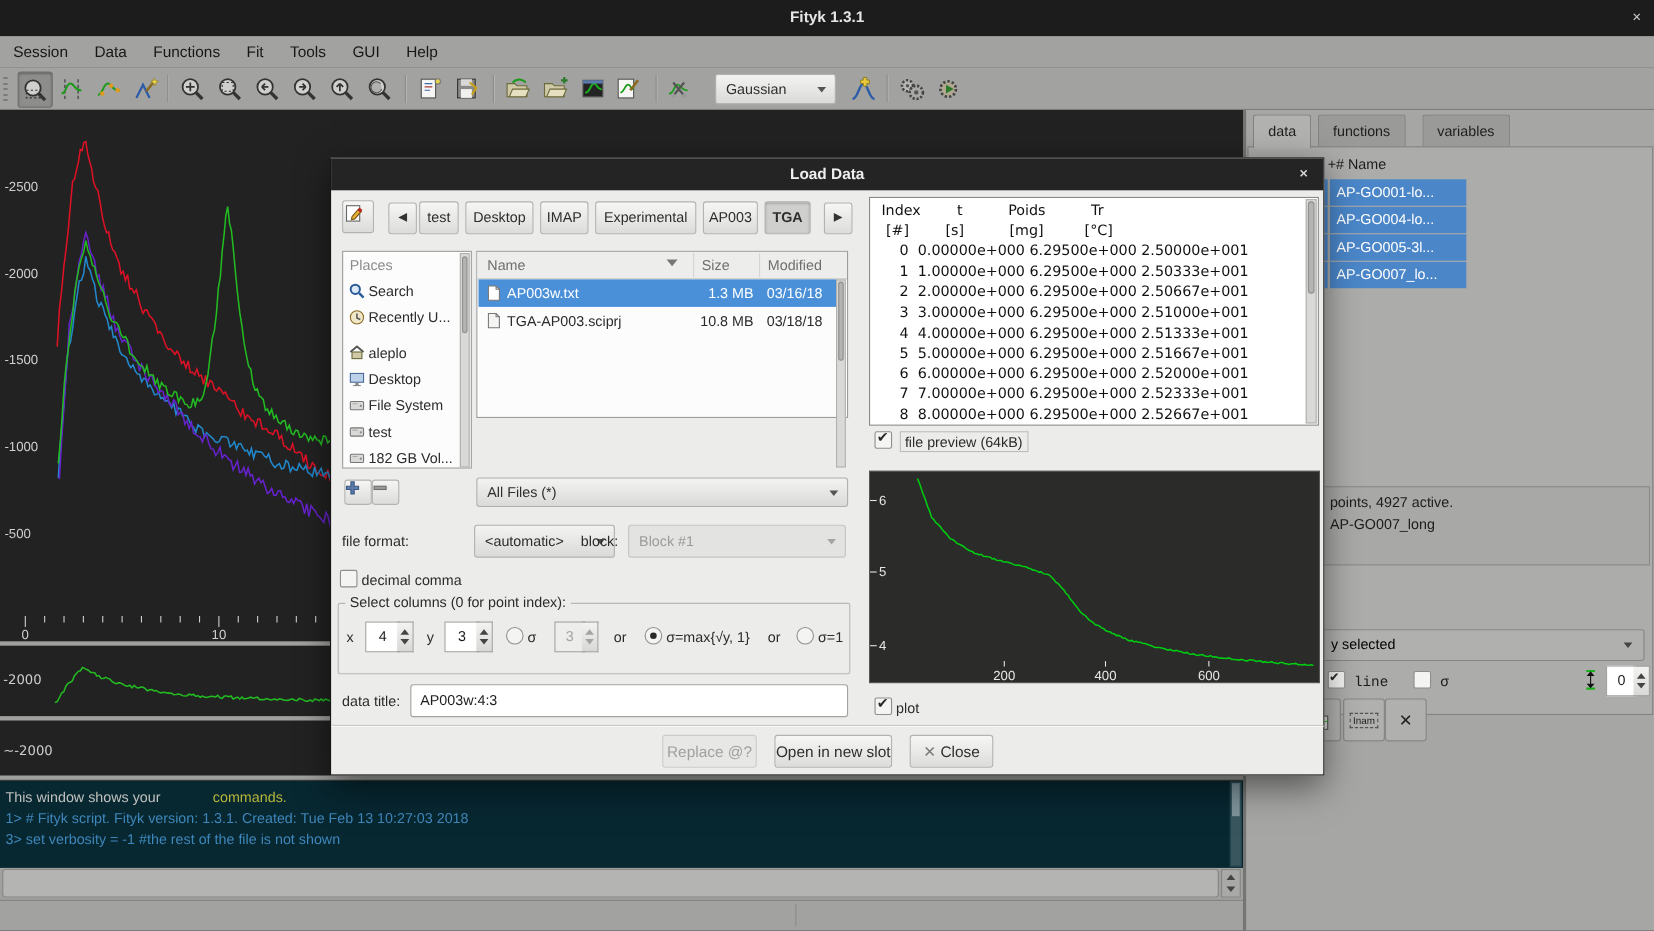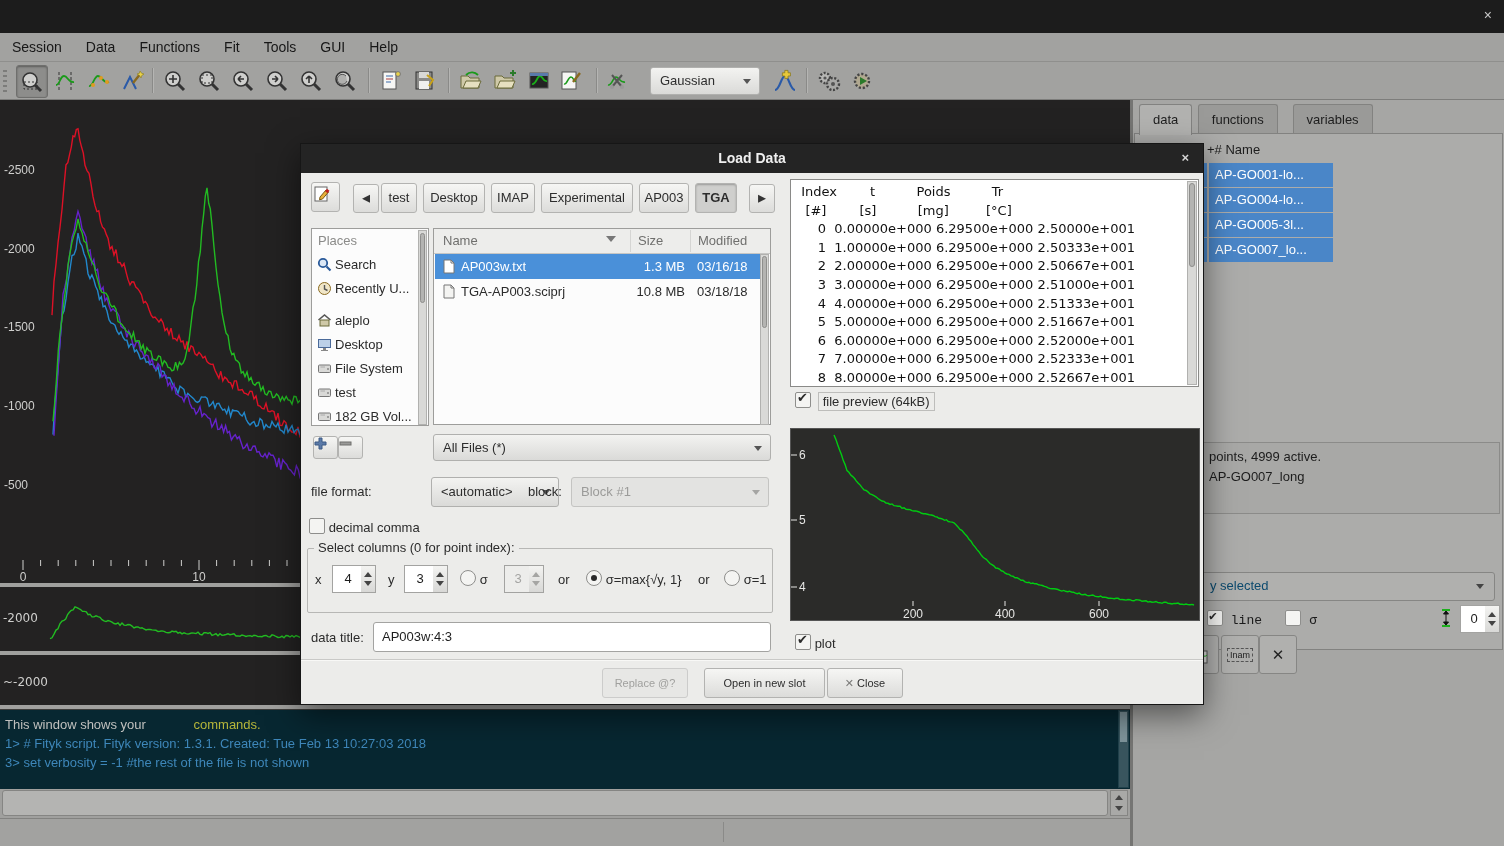--- a/index.html
+++ b/index.html
@@ -36,21 +36,21 @@
   .sash{left:1130px;top:100px;width:3px;height:746px;background:#757573;}
   .side{left:1133px;top:100px;width:371px;height:746px;background:#a6a6a4;}
   .tab{position:absolute;top:4px;height:29px;line-height:29px;padding:0 13px;font-size:13px;color:#1d1d1d;
        background:#9a9a98;border:1px solid #828280;border-bottom:none;border-radius:3px 3px 0 0;}
   .tab.active{background:#b2b2b0;height:30px;z-index:2;}
   .notebook{position:absolute;left:1px;top:33px;width:367px;height:515px;background:#acacaa;border:1px solid #828280;}
   .side-head{position:absolute;font-size:13px;color:#1d1d1d;}
   .side-row{position:absolute;height:24px;}
   .side-row .num,.side-row .nm{position:absolute;top:0;height:24px;line-height:24px;color:#fff;font-size:13px;background:#4a86c8;}
   .infobox{position:absolute;left:3px;top:308px;width:360px;height:70px;background:#a8a8a6;border:1px solid #8b8b89;font-size:13px;color:#1c1c1c;}
-  .sdrop{position:absolute;left:2px;top:438px;width:356px;height:27px;background:#b0b0ae;border:1px solid #868684;border-radius:3px;font-size:13px;color:#0c4a6e;line-height:25px;}
+  .sdrop{position:absolute;left:2px;top:438px;width:356px;height:27px;background:#b0b0ae;border:1px solid #868684;border-radius:3px;font-size:13px;color:#000000;line-height:25px;}
   .chk{display:inline-block;width:14px;height:14px;background:#f4f4f2;border:1px solid #8e8e8c;border-radius:2px;position:relative;vertical-align:-2px;}
   .chk.on:after{content:"\2714";position:absolute;left:1px;top:-3px;font-size:13px;color:#2a2a2a;}
   .radio{display:inline-block;width:14px;height:14px;background:#f4f4f2;border:1px solid #8e8e8c;border-radius:50%;position:relative;vertical-align:-2px;}
   .radio.on:after{content:"";position:absolute;left:4px;top:4px;width:6px;height:6px;border-radius:50%;background:#2a2a2a;}
   .sbtn{position:absolute;width:36px;height:37px;background:#b0b0ae;border:1px solid #868684;border-radius:3px;display:flex;align-items:center;justify-content:center;}
   
   .dialog{left:300px;top:143px;width:904px;height:562px;background:#ececea;border:1px solid #161616;box-sizing:border-box;
           box-shadow:0 10px 30px rgba(0,0,0,.5);z-index:10;}
   .dlg-title{position:absolute;left:0;top:0;width:100%;height:29px;background:#242424;}
   .dlg-title .t{position:absolute;left:0;right:0;top:6px;text-align:center;color:#efefef;font-weight:bold;font-size:14px;}
@@ -73,30 +73,31 @@
   .spin .arrs{position:absolute;right:0;top:0;bottom:0;width:14px;background:linear-gradient(#f3f3f1,#d8d8d6);border:1px solid #a3a3a1;border-left:none;}
   .arr-up{position:absolute;left:3px;top:6px;width:0;height:0;border-left:4px solid transparent;border-right:4px solid transparent;border-bottom:5px solid #444;}
   .arr-dn{position:absolute;left:3px;bottom:6px;width:0;height:0;border-left:4px solid transparent;border-right:4px solid transparent;border-top:5px solid #444;}
   .spin.dis .val{background:#ededeb;color:#a5a5a3;}
   .groupbox{position:absolute;border:1px solid #b7b7b5;border-radius:2px;}
   .groupbox .legend{position:absolute;left:6px;top:-9px;background:#ececea;padding:0 4px;font-size:13px;color:#2b2b2b;white-space:nowrap;}
   .ptable{font-family:"DejaVu Sans",sans-serif;font-size:13px;color:#111;line-height:18.6px;white-space:pre;}
   .sb-v{position:absolute;background:#d9d9d7;border:1px solid #b1b1af;box-sizing:border-box;}
   .sb-v .thumb{position:absolute;left:1px;right:1px;background:#b4b4b2;border:1px solid #8e8e8c;border-radius:3px;}
   .btn{position:absolute;height:30px;background:linear-gradient(#f6f6f4,#dcdcda);border:1px solid #b3b3b1;border-radius:3px;
-       font-size:11px;color:#2d2d2d;text-align:center;line-height:28px;box-sizing:border-box;}
+       font-size:14px;color:#2d2d2d;text-align:center;line-height:28px;box-sizing:border-box;}
   .btn.dis{background:#e7e7e5;color:#a0a09e;border-color:#cccccb;}
   svg{display:block;}
 </style>
 </head>
 <body>
 
 <div id="screen">
 
   <div class="abs titlebar">
+    <div class="t">Fityk 1.3.1</div>
     <div class="x">×</div>
   </div>
 
   <div class="abs menubar" id="menubar">
       <div class="menu-item">Session</div>
       <div class="menu-item">Data</div>
       <div class="menu-item">Functions</div>
       <div class="menu-item">Fit</div>
       <div class="menu-item">Tools</div>
       <div class="menu-item">GUI</div>
@@ -396,21 +397,21 @@
           <div class="side-row" style="left: 0px; top: 79px; width: 360px;">
             <div class="num" style="left: 40px; width: 28px; text-align: right; padding-right: 4px;">0</div>
             <div class="nm" style="left: 74px; width: 118px; padding-left: 6px;">AP-GO005-3l...</div>
           </div>
           <div class="side-row" style="left: 0px; top: 104px; width: 360px;">
             <div class="num" style="left: 40px; width: 28px; text-align: right; padding-right: 4px;">0</div>
             <div class="nm" style="left: 74px; width: 118px; padding-left: 6px;">AP-GO007_lo...</div>
           </div>
         </div>
       <div class="infobox">
-        <div style="position:absolute;left:70px;top:6px;">points, 4999 active.</div>
+        <div style="position:absolute;left:70px;top:6px;">points, 4927 active.</div>
         <div style="position:absolute;left:70px;top:26px;">AP-GO007_long</div>
       </div>
       <div class="sdrop">
         <span style="position:absolute;left:72px;">y selected</span>
         <span class="car" style="position:absolute;right:10px;top:11px;width:0;height:0;border-left:4px solid transparent;border-right:4px solid transparent;border-top:5px solid #444;"></span>
       </div>
       <div style="position:absolute;left:72px;top:476px;font-size:13px;color:#1c1c1c;font-family:Liberation Mono, monospace;">
         <span class="chk on"></span> <span>line</span>
         &nbsp;&nbsp;<span class="chk"></span> <span>σ</span>
       </div>
@@ -512,21 +513,21 @@
       <svg width="13" height="13" viewBox="0 0 13 13">
           <path d="M5 1h3v4h4v3H8v4H5V8H1V5h4z" fill="#5b7aa8" stroke="#3c5a85"></path>
         </svg>
     </div>
     <div class="gbtn abs" style="left:37px;top:292px;width:23px;height:21px;text-align:center;">
       <svg width="13" height="13" viewBox="0 0 13 13">
           <rect x="1" y="5" width="11" height="3" fill="#9a9a98" stroke="#6f6f6d"></rect>
         </svg>
     </div>
 
-    <div class="panel abs" style="left:132px;top:84px;width:338px;height:197px;">
+    <div class="panel abs" style="left:132px;top:84px;width:338px;height:152px;">
       <div style="position:absolute;left:0;top:0;width:336px;height:24px;background:#ededeb;border-bottom:1px solid #c6c6c4;">
         <span class="flist-head" style="left:9px;top:4px;">Name</span>
         <span class="flist-head" style="left:172px;top:7px;width:0;height:0;border-left:5px solid transparent;border-right:5px solid transparent;border-top:6px solid #777;"></span>
         <span style="position:absolute;left:196px;top:1px;width:1px;height:22px;background:#d5d5d3;"></span>
         <span class="flist-head" style="left:204px;top:4px;">Size</span>
         <span style="position:absolute;left:256px;top:1px;width:1px;height:22px;background:#d5d5d3;"></span>
         <span class="flist-head" style="left:264px;top:4px;">Modified</span>
       </div>
       <div id="file-rows">
           <div class="frow sel" style="top: 25px; width: 326px;">
@@ -654,19 +655,19 @@
           <polyline points="43.0,6.0 44.9,10.4 46.7,15.8 48.6,21.0 50.4,25.5 52.3,31.6 54.1,35.6 56.0,41.6 57.9,43.3 59.8,46.1 61.7,47.6 63.6,49.5 65.4,52.1 67.3,54.3 69.2,56.1 71.1,58.6 73.0,60.9 75.0,61.5 77.0,62.9 79.0,65.0 81.0,65.7 83.0,66.7 85.0,67.8 87.0,69.5 89.0,70.8 91.0,72.0 93.0,72.4 95.0,74.1 97.0,74.3 99.0,75.4 101.0,74.9 103.0,76.7 105.0,76.9 107.0,77.2 109.0,77.3 111.0,79.2 113.0,78.8 115.0,80.4 117.0,80.5 119.0,80.6 120.9,81.7 122.9,82.0 124.8,81.9 126.7,82.5 128.6,83.2 130.6,84.3 132.5,84.8 134.4,84.7 136.4,85.2 138.3,85.7 140.2,86.0 142.1,86.5 144.1,87.6 146.0,88.0 147.9,89.3 149.8,89.5 151.7,90.2 153.6,91.3 155.4,90.7 157.3,92.5 159.2,92.9 161.1,93.1 163.0,93.8 165.0,95.8 167.0,97.9 169.0,100.4 170.8,101.4 172.6,103.5 174.4,105.6 176.2,107.4 178.0,110.4 180.0,112.1 182.0,115.7 184.0,117.9 186.0,120.6 187.9,122.7 189.7,125.4 191.6,127.7 193.4,129.3 195.3,130.4 197.1,132.4 199.0,134.5 200.9,135.6 202.8,136.9 204.7,139.0 206.6,139.3 208.4,140.0 210.3,141.8 212.2,142.3 214.1,144.2 216.0,145.0 218.0,145.4 220.0,146.9 222.0,147.2 224.0,148.8 226.0,148.6 228.0,149.8 230.0,151.2 232.0,151.2 234.0,152.9 236.0,153.6 237.9,153.2 239.9,154.6 241.8,154.0 243.7,154.8 245.6,154.8 247.6,155.8 249.5,156.1 251.4,156.5 253.4,157.4 255.3,157.8 257.2,158.8 259.1,159.6 261.1,159.7 263.0,159.7 264.9,160.0 266.9,160.5 268.8,161.3 270.8,162.1 272.7,161.4 274.6,162.3 276.6,162.7 278.5,162.2 280.5,163.0 282.4,163.2 284.4,164.2 286.3,164.7 288.2,164.1 290.2,165.6 292.1,165.7 294.1,165.3 296.0,166.4 297.9,166.8 299.9,166.4 301.8,166.0 303.8,167.1 305.7,167.6 307.6,167.8 309.6,167.0 311.5,168.3 313.5,168.1 315.4,168.5 317.4,169.2 319.3,169.3 321.2,169.4 323.2,169.7 325.1,169.3 327.1,169.3 329.0,170.6 331.0,170.5 333.0,170.8 335.0,171.1 337.0,170.5 339.0,170.7 341.0,171.6 343.0,171.8 345.0,170.7 347.0,170.9 349.0,171.2 351.0,172.3 353.0,172.0 355.0,171.8 357.0,173.1 359.0,172.5 361.0,173.2 363.0,173.1 365.0,172.5 367.0,173.6 369.0,173.7 371.0,174.3 373.0,173.2 375.0,173.2 377.0,174.4 379.0,174.5 381.0,175.0 383.0,174.4 385.0,174.5 387.0,174.1 389.0,175.2 391.0,175.3 393.0,175.6 395.0,175.0 397.0,175.6 399.0,175.8 401.0,175.4 403,176" fill="none" stroke="#00cc11" stroke-width="1.4"></polyline>
         </svg>
     </div>
 
     <div style="position:absolute;left:494px;top:490px;font-size:13px;color:#2b2b2b;">
       <span class="chk on"></span> <span>plot</span>
     </div>
 
     <div style="position:absolute;left:0;top:515px;width:100%;height:1px;background:#c9c9c7;border-bottom:1px solid #f8f8f6;"></div>
     <div class="btn dis" style="left:301px;top:524px;width:86px;"><span>Replace @?</span></div>
-    <div class="btn" style="left:403px;top:524px;width:121px;"><span>Open in new slot</span></div>
+    <div class="btn" style="left:403px;top:524px;width:107px;"><span>Open in new slot</span></div>
     <div class="btn" style="left:526px;top:524px;width:76px;">
       <span style="color:#7a7a78;font-weight:bold;">✕ </span><span>Close</span>
     </div>
   </div>
 
 </div>
 
 </body></html>

